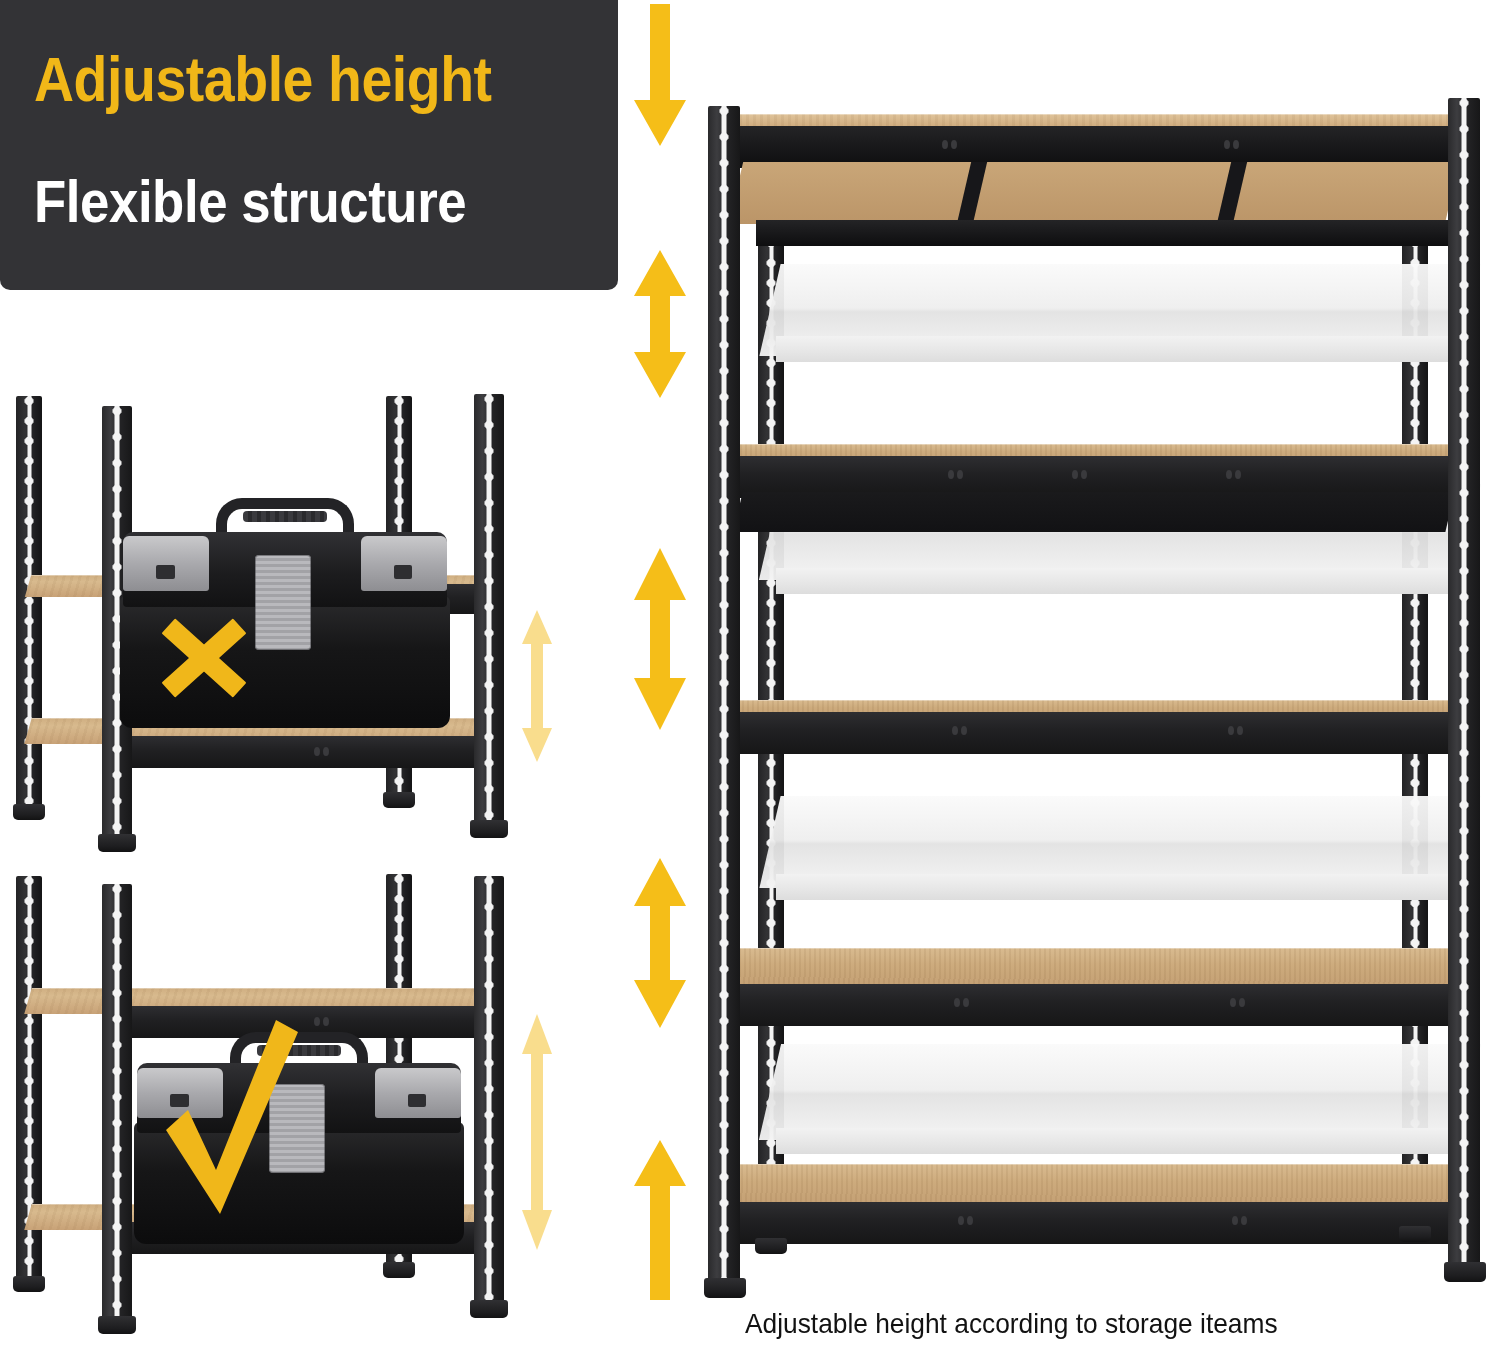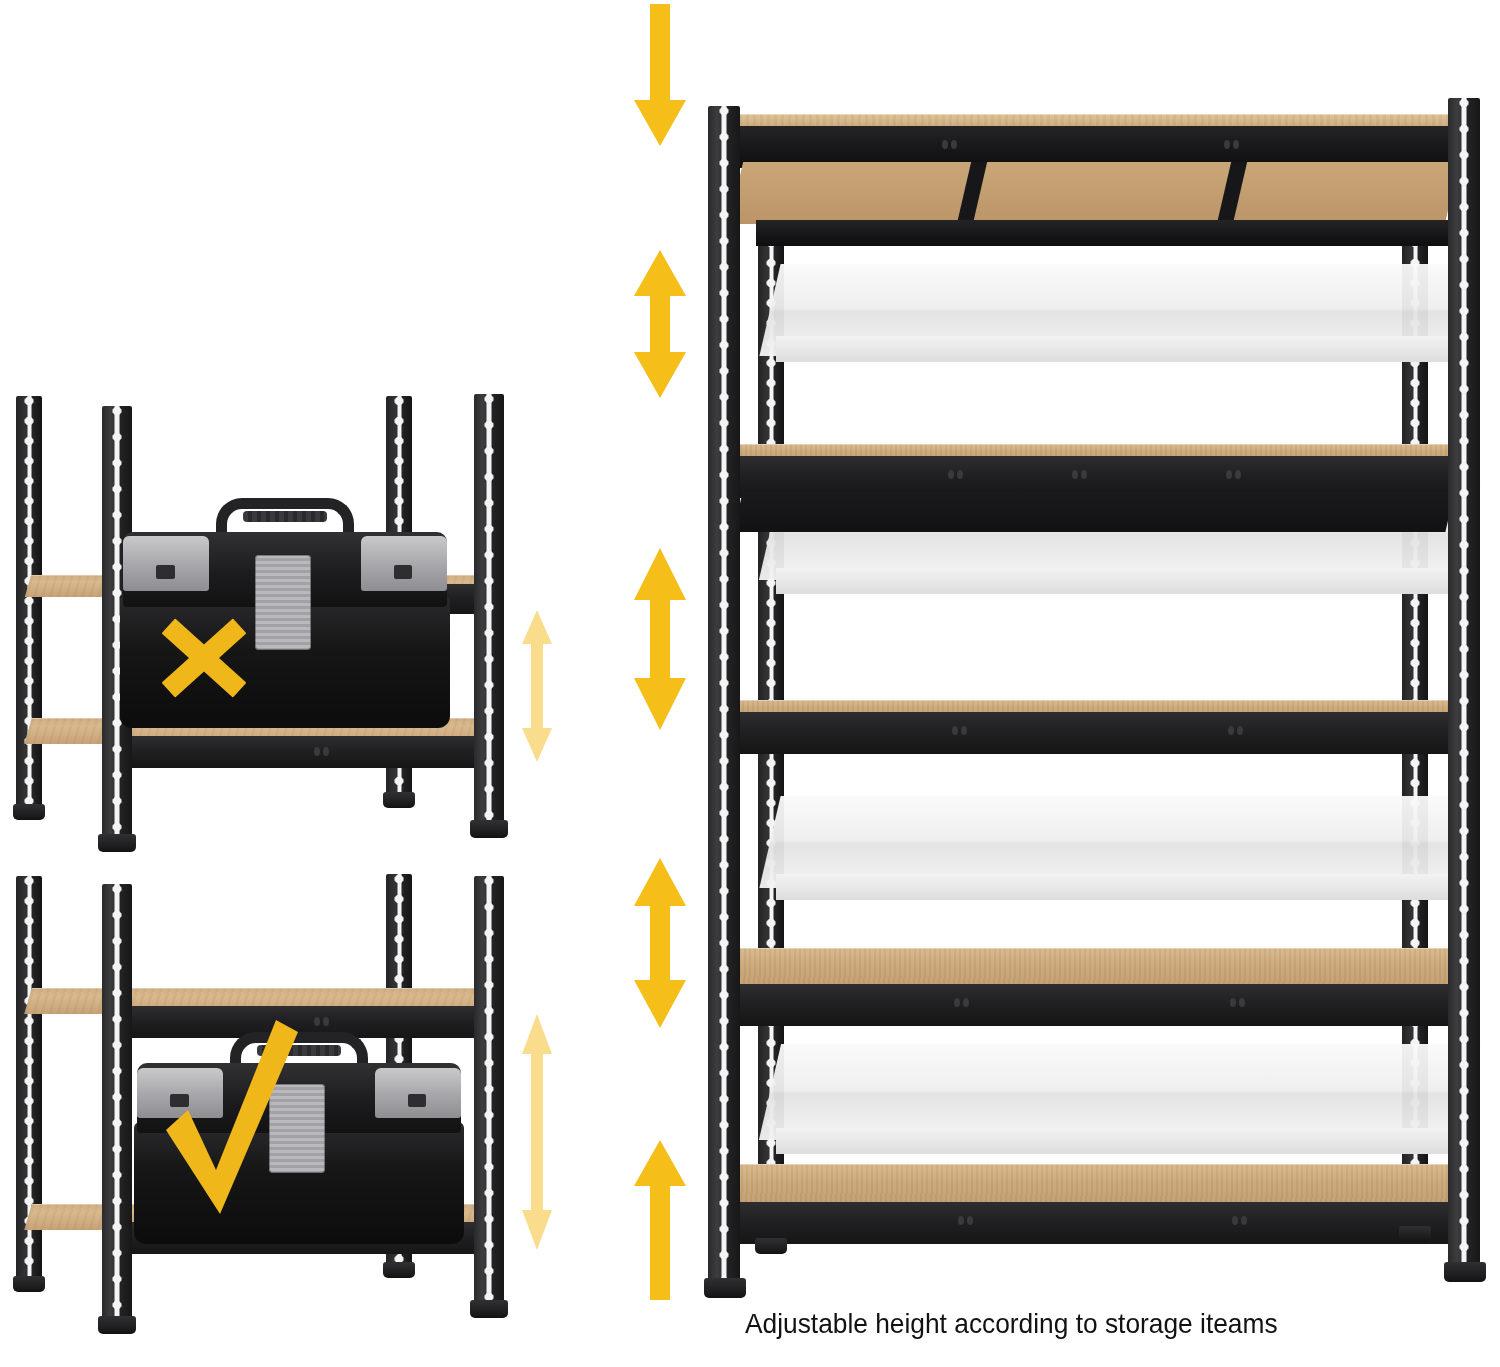--- a/index.html
+++ b/index.html
@@ -198,20 +198,24 @@
     background: #F0B71A; border-radius: 1px;
   }
   .cross span:first-child { transform: rotate(42deg); }
   .cross span:last-child  { transform: rotate(-42deg); }
 </style>
 </head>
 <body>
 
 <div class="canvas">
 
+  <div class="banner">
+    <div class="banner-line1">Adjustable height</div>
+    <div class="banner-line2">Flexible structure</div>
+  </div>
 
   <div class="arrow-col">
 
     <svg class="arrow" style="top:4px;height:142px" viewBox="0 0 60 142" preserveAspectRatio="none">
       <path d="M30 142 L4 96 L20 96 L20 0 L40 0 L40 96 L56 96 Z" fill="#F5BE18"></path>
     </svg>
 
     <svg class="arrow" style="top:250px;height:148px" viewBox="0 0 60 148" preserveAspectRatio="none">
       <path d="M30 0 L4 46 L20 46 L20 102 L4 102 L30 148 L56 102 L40 102 L40 46 L56 46 Z" fill="#F5BE18"></path>
     </svg>

